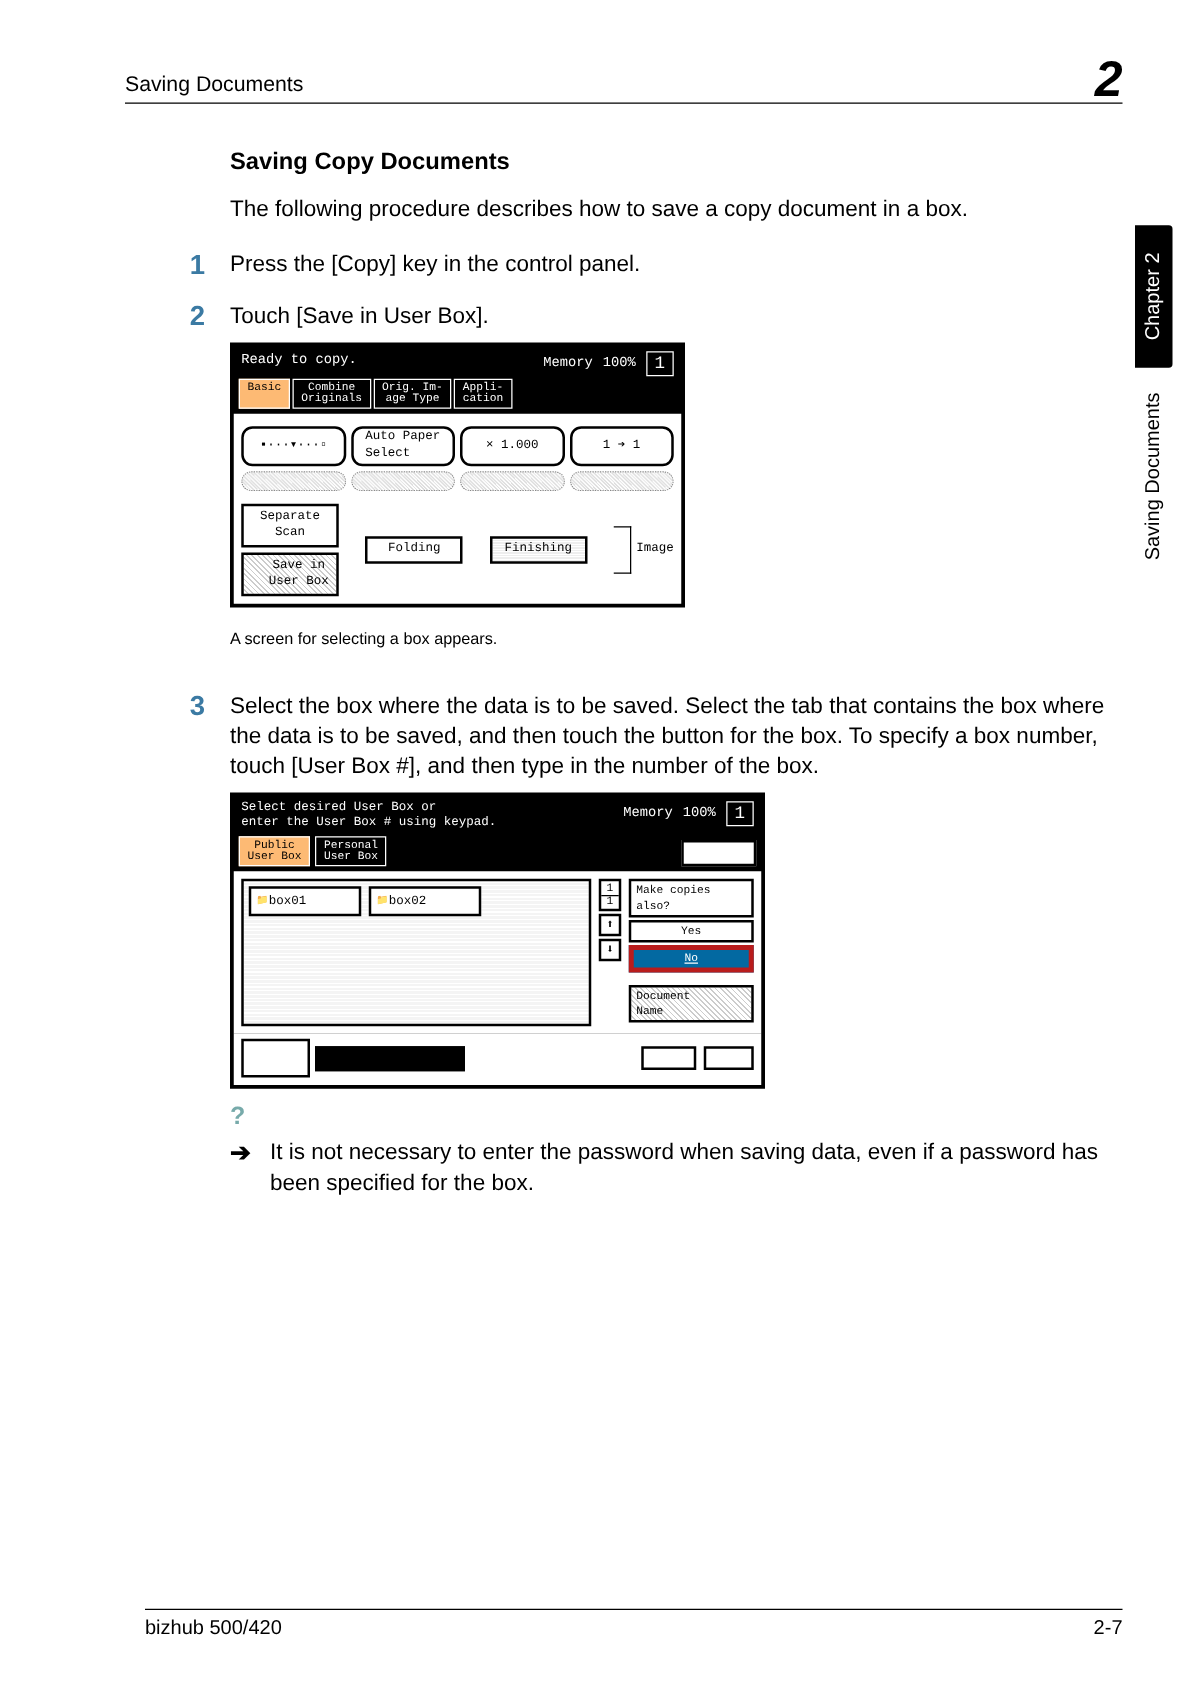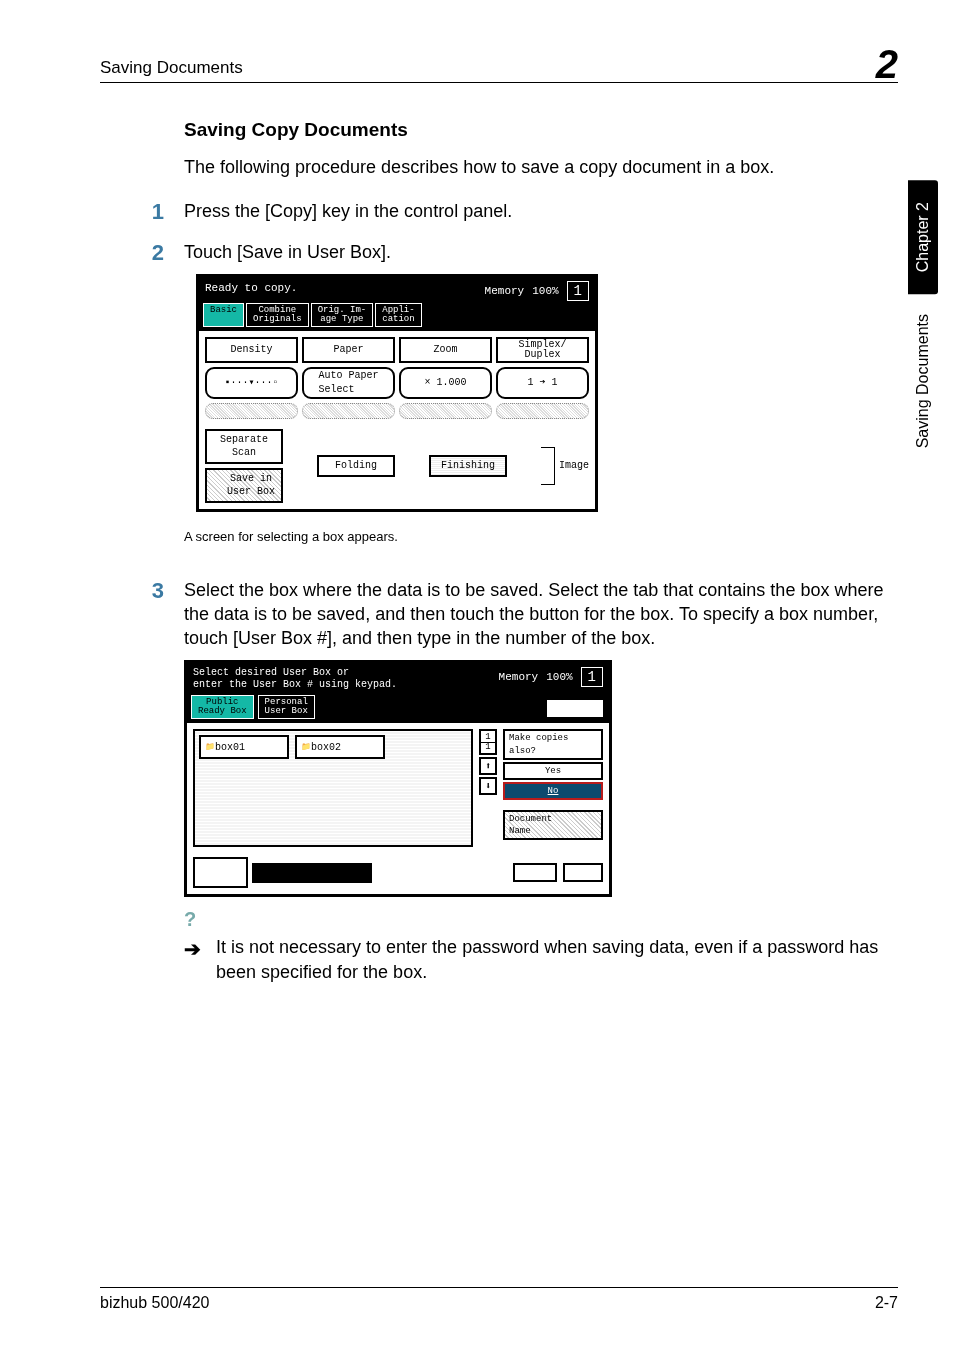--- a/index.html
+++ b/index.html
@@ -17,28 +17,28 @@
   .step { display: flex; margin-bottom: 14px; }
   .step-num { flex: 0 0 52px; font-size: 22px; font-weight: bold; color: #3b7aa3; margin-left: -52px; text-align: right; padding-right: 20px; line-height: 1.2; }
   .step-body { flex: 1; font-size: 18px; line-height: 1.35; }
   .after-step { margin-left: 0; font-size: 13px; line-height: 1.35; margin-top: 16px; margin-bottom: 18px; }
   .qa { margin-top: 6px; font-size: 18px; line-height: 1.4; }
   .qa-row { display: flex; gap: 10px; margin-bottom: 2px; }
   .qa-icon { flex: 0 0 22px; font-weight: bold; font-size: 20px; }
   .qa-icon.q { color: #7aa; }
   .qa-icon.a { color: #000; }
   .screenshot { margin: 10px 0 8px 0; }
-  .lcd { width: 402px; background: #000; padding: 3px; font-family: "Courier New", monospace; font-size: 11px; color: #fff; margin-left: 12px; }
+  .lcd { width: 364px; background: #000; padding: 3px; font-family: "Courier New", monospace; font-size: 11px; color: #fff; }
   .lcd-top { display: flex; justify-content: space-between; align-items: flex-start; padding: 4px 6px 2px 6px; }
   .lcd-top-left { white-space: pre; }
   .lcd-top-right { display: flex; gap: 8px; align-items: center; }
   .lcd-count { border: 1px solid #fff; padding: 0 6px; font-size: 14px; line-height: 18px; }
   .lcd-tabs { display: flex; gap: 2px; padding: 0 4px 4px 4px; }
   .lcd-tab { border: 1px solid #fff; padding: 2px 6px; font-size: 9px; line-height: 1; text-align: center; }
-  .lcd-tab.active { background: #14b8a6; color: #000; }
+  .lcd-tab.active { background: #fdba74; color: #000; }
   .lcd-body { background: #fff; color: #000; padding: 6px; }
   .lcd-grid { display: grid; grid-template-columns: repeat(4, 1fr); gap: 4px; }
   .lcd-cell { border: 2px solid #000; min-height: 22px; display: flex; align-items: center; justify-content: center; padding: 1px 2px; font-size: 10px; text-align: center; line-height: 1; }
   .lcd-cell.label { background: #fff; }
   .lcd-row2 { display: grid; grid-template-columns: repeat(4, 1fr); gap: 4px; margin-top: 4px; }
   .lcd-pill { border: 2px solid #000; border-radius: 9px; height: 32px; display: flex; align-items: center; justify-content: center; font-size: 10px; }
   .lcd-dots { display: grid; grid-template-columns: repeat(4, 1fr); gap: 4px; margin-top: 4px; }
   .lcd-dot { border: 1px dotted #888; border-radius: 8px; height: 16px; background: repeating-linear-gradient(45deg,#ddd,#ddd 1px,#fff 1px,#fff 2px); }
   .lcd-bottom { display: flex; justify-content: space-between; align-items: center; margin-top: 10px; }
   .lcd-bcol { display: flex; flex-direction: column; gap: 4px; }
@@ -53,27 +53,27 @@
   .lcd2-top-left { font-size: 10px; white-space: pre; line-height: 1.2; }
   .lcd2-tabs { display: flex; gap: 4px; padding: 0 4px 4px 4px; justify-content: space-between; align-items: flex-end; }
   .lcd2-tabpair { display: flex; gap: 4px; }
   .lcd2-body { background: #fff; color: #000; padding: 6px; display: flex; gap: 6px; }
   .lcd2-boxarea { flex: 1; border: 2px solid #000; height: 118px; background: repeating-linear-gradient(0deg,#f4f4f4,#f4f4f4 2px,#fff 2px,#fff 3px); position: relative; }
   .lcd2-box { position: absolute; border: 2px solid #000; background: #fff; padding: 1px 4px; font-size: 10px; top: 4px; height: 24px; display: flex; align-items: center; }
   .lcd2-right { width: 100px; display: flex; flex-direction: column; gap: 2px; }
   .lcd2-page { width: 18px; display: flex; flex-direction: column; gap: 2px; align-items: center; }
   .lcd2-right .lcd-btn, .lcd2-foot .lcd-btn { min-width: 40px; font-size: 9px; padding: 1px 4px; }
   .lcd2-foot { display: flex; justify-content: space-between; align-items: center; padding: 4px 6px 6px 6px; background: #fff; }
-  .dark-btn { background: #0c4a6e; color: #fff; border: 2px solid #b91c1c; text-decoration: underline; }
+  .dark-btn { background: #0369a1; color: #fff; border: 4px solid #b91c1c; text-decoration: underline; }
   .arrow-btn { border: 2px solid #000; width: 18px; height: 18px; display: flex; align-items: center; justify-content: center; font-size: 10px; background: #fff; }
   .page-ind { border: 2px solid #000; width: 18px; height: 26px; font-size: 9px; display: flex; flex-direction: column; align-items: center; justify-content: center; background: #fff; }
   .page-ind span { line-height: 1; }
   .page-ind .divline { width: 100%; border-top: 1px solid #000; }
 
-  .footer { position: absolute; left: 100px; right: 56px; bottom: 40px; display: flex; justify-content: space-between; border-top: 1px solid #000; padding-top: 6px; font-size: 16px; align-items: flex-end; }
+  .footer { position: absolute; left: 116px; right: 56px; bottom: 40px; display: flex; justify-content: space-between; border-top: 1px solid #000; padding-top: 6px; font-size: 16px; align-items: flex-end; }
 </style>
 </head>
 <body>
 
 <div class="page">
 
   <div class="header-row">
     <div class="header-title">Saving Documents</div>
     <div class="header-num">2</div>
   </div>
@@ -110,27 +110,20 @@
             <div class="lcd-tabs">
               <div class="lcd-tab active">Basic</div>
               <div class="lcd-tab" style="white-space:pre;">Combine
 Originals</div>
               <div class="lcd-tab" style="white-space:pre;">Orig. Im-
 age Type</div>
               <div class="lcd-tab" style="white-space:pre;">Appli-
 cation</div>
             </div>
             <div class="lcd-body">
-              <div class="lcd-grid">
-                <div class="lcd-cell label">Density</div>
-                <div class="lcd-cell label">Paper</div>
-                <div class="lcd-cell label">Zoom</div>
-                <div class="lcd-cell label" style="white-space:pre;">Simplex/
-Duplex</div>
-              </div>
               <div class="lcd-row2">
                 <div class="lcd-pill">
                   <span>▪···▾···▫</span>
                 </div>
                 <div class="lcd-pill" style="white-space:pre;">Auto Paper
 Select</div>
                 <div class="lcd-pill">× 1.000</div>
                 <div class="lcd-pill">1 ➔ 1</div>
               </div>
               <div class="lcd-dots">
@@ -173,21 +166,21 @@
 enter the User Box # using keypad.</div>
               <div class="lcd-top-right">
                 <span>Memory</span>
                 <span>100%</span>
                 <span class="lcd-count">1</span>
               </div>
             </div>
             <div class="lcd2-tabs">
               <div class="lcd2-tabpair">
                 <div class="lcd-tab active" style="white-space:pre;">Public
-Ready Box</div>
+User Box</div>
                 <div class="lcd-tab" style="white-space:pre;">Personal
 User Box</div>
               </div>
               <div class="lcd-btn" style="min-width:60px;">OFF</div>
             </div>
             <div class="lcd2-body">
               <div class="lcd2-boxarea">
                 <div class="lcd2-box" style="left:4px; width:90px;">
                   <span style="font-size:8px;">📁</span>
                     <span>box01</span>

